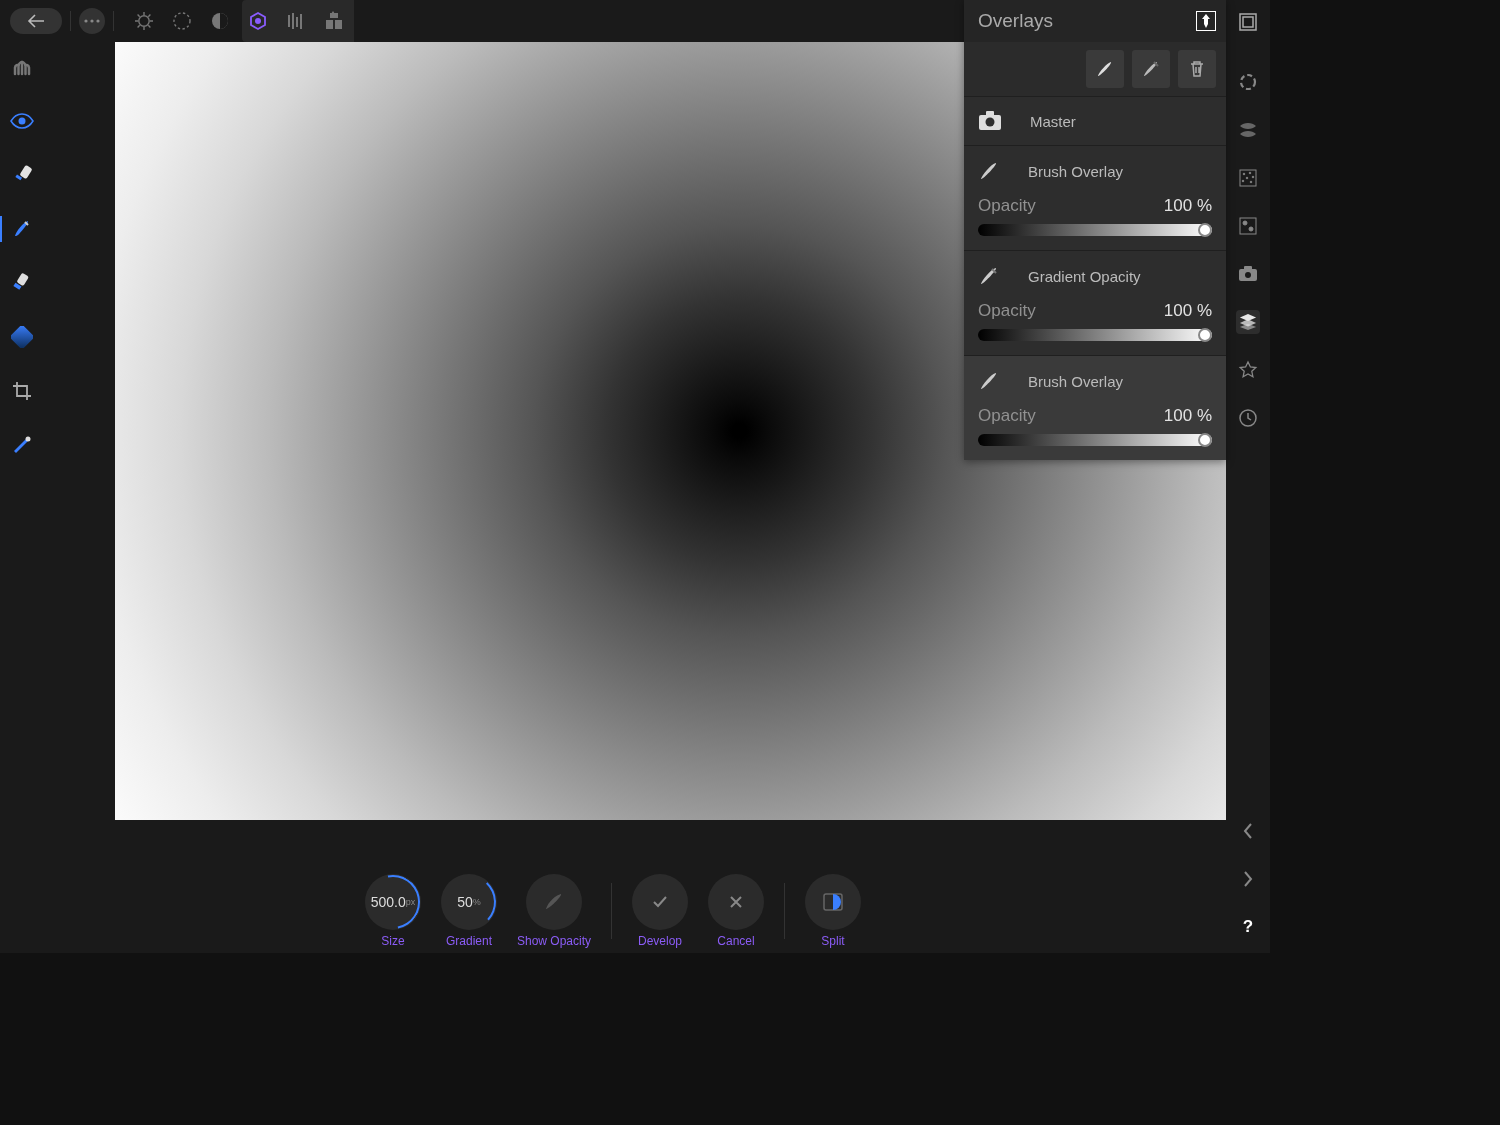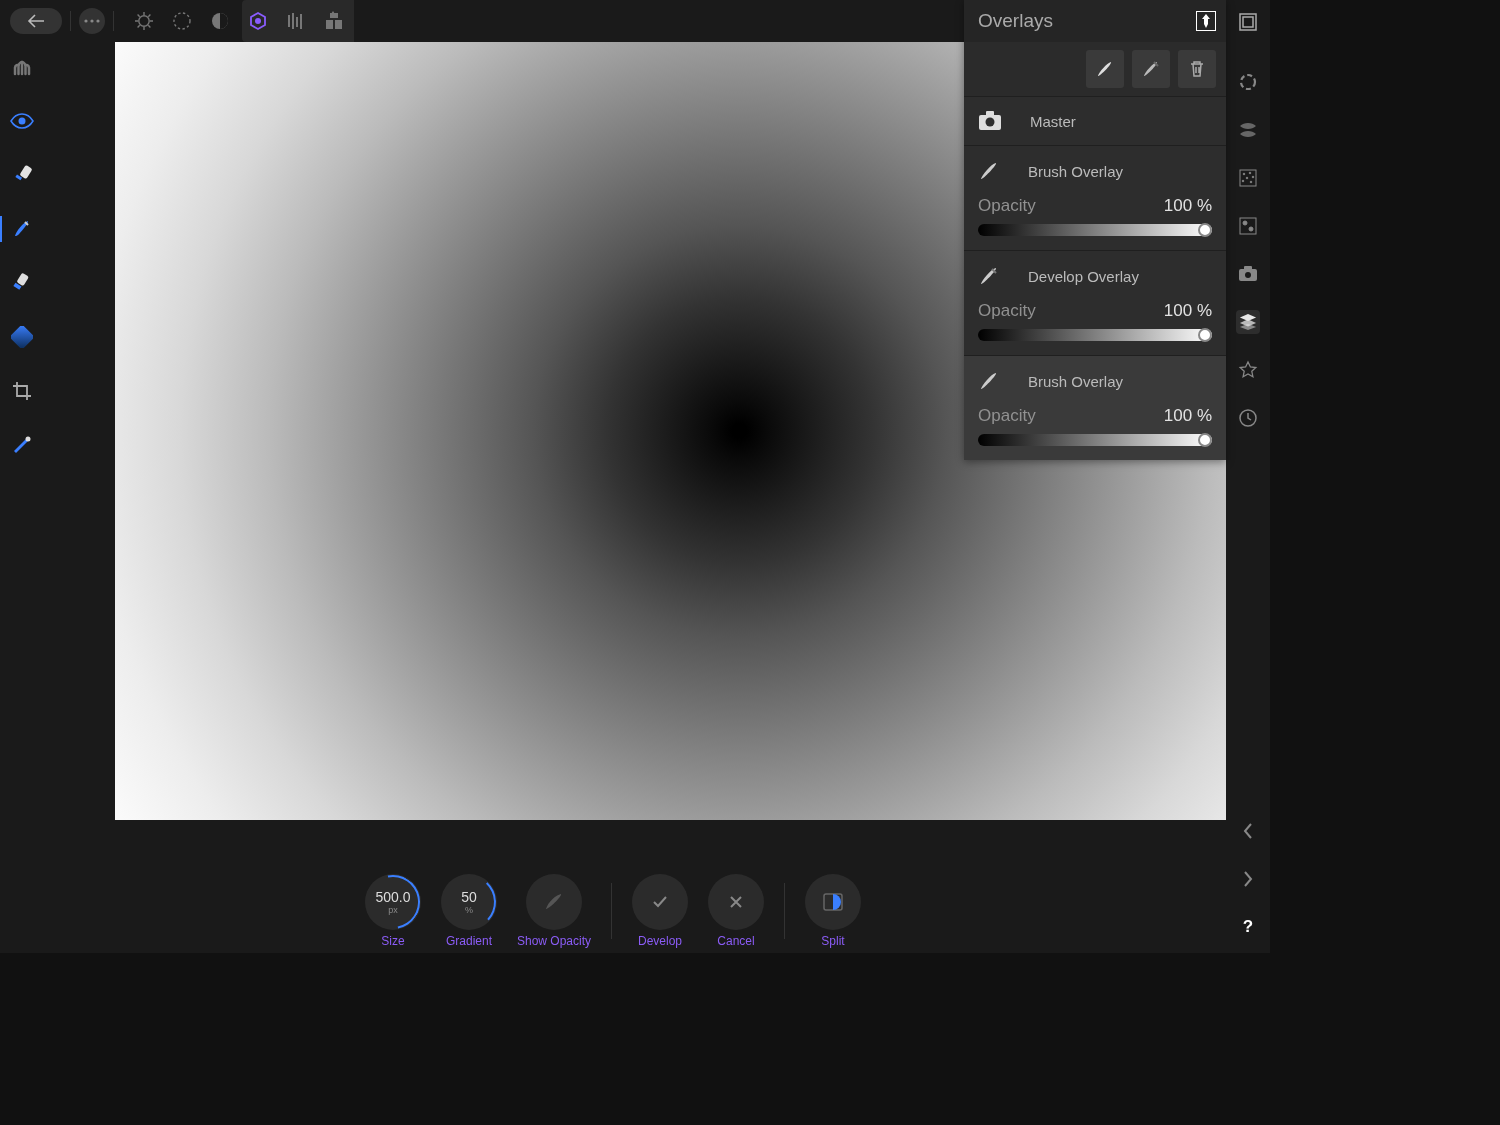--- a/index.html
+++ b/index.html
@@ -42,21 +42,21 @@
   .ov-name { font-size:15px; color:#bbb; }
   .opacity-row { display:flex; justify-content:space-between; font-size:17px; color:#919191; margin-top:14px;}
   .opacity-val { color:#e2e2e2; }
   .slider-track { height:12px; margin-top:8px; border-radius:6px; background:linear-gradient(90deg,#000,#fff); position:relative;}
   .slider-thumb { position:absolute; right:0; top:-1px; width:14px; height:14px; border-radius:50%; background:#fff; border:2px solid #888;}
 
   
   .bottom-bar { position:absolute; left:0; right:44px; bottom:0; height:90px; display:flex; justify-content:center;}
   .ctx-group { display:flex; align-items:center; gap:20px; background:#1a1a1a; padding:6px 18px 0;}
   .ctx-pill { display:flex; flex-direction:column; align-items:center; gap:4px;}
-  .dial { width:56px; height:56px; border-radius:50%; background:#2b2b2b; display:flex; flex-direction:column; align-items:center; justify-content:center; position:relative; }
+  .dial { width:56px; height:56px; border-radius:50%; background:#2b2b2b; display:flex; align-items:center; justify-content:center; position:relative; }
   .dial.circ-blue::after { content:''; position:absolute; inset:1px; border-radius:50%; border:2px solid transparent; border-top-color:#3a7fff; border-right-color:#3a7fff; transform:rotate(34deg);}
   .dial.circ-half::after { content:''; position:absolute; inset:1px; border-radius:50%; border:2px solid transparent; border-top-color:#3a7fff; transform:rotate(88deg);}
   .dial-val { font-size:14px; color:#ddd;}
   .dial-unit { font-size:9px; color:#888;}
   .ctx-label { font-size:12px; color:#8b5cf6;}
   .round-btn { width:56px; height:56px; border-radius:50%; background:#2b2b2b; display:flex; align-items:center; justify-content:center; color:#888;}
   .ctx-sep { width:1px; height:56px; background:#333;}
   svg { display:block; }
 </style>
 </head>
@@ -316,21 +316,21 @@
     </div>
 
     <div class="ov-row">
       <div class="ov-row-head">
         <span>
             <svg width="22" height="22" viewBox="0 0 22 22" fill="#ccc">
               <path d="M3 19c1-4 10-15 15-16 1 2-11 14-13 15-1 1-2 1-2 1z"></path>
               <path d="M14 4l4 4" stroke="#777" stroke-width="2"></path>
             </svg>
           </span>
-        <span class="ov-name">Develop Overlay</span>
+        <span class="ov-name">Gradient Opacity</span>
       </div>
       <div class="opacity-row">
           <span>Opacity</span>
           <span class="opacity-val">100 %</span>
         </div>
       <div class="slider-track">
           <div class="slider-thumb"></div>
         </div>
     </div>
 

